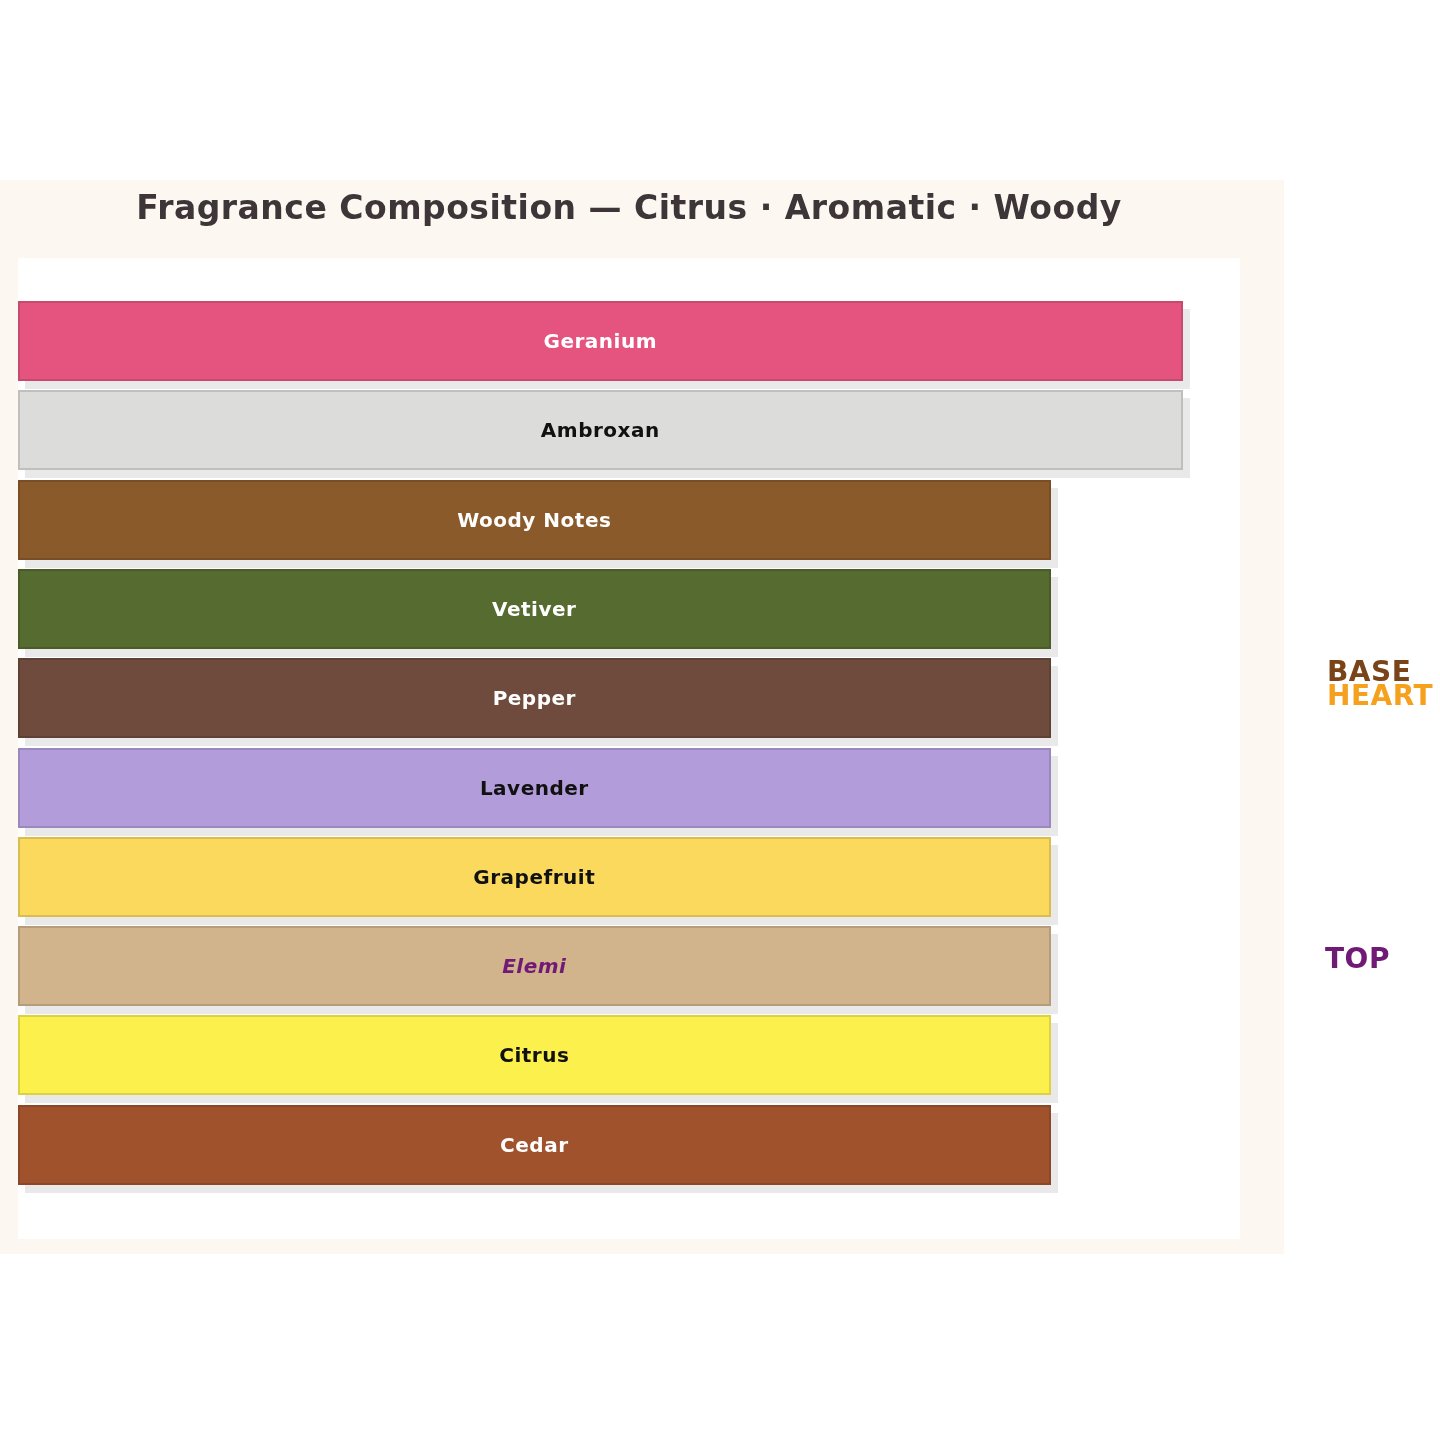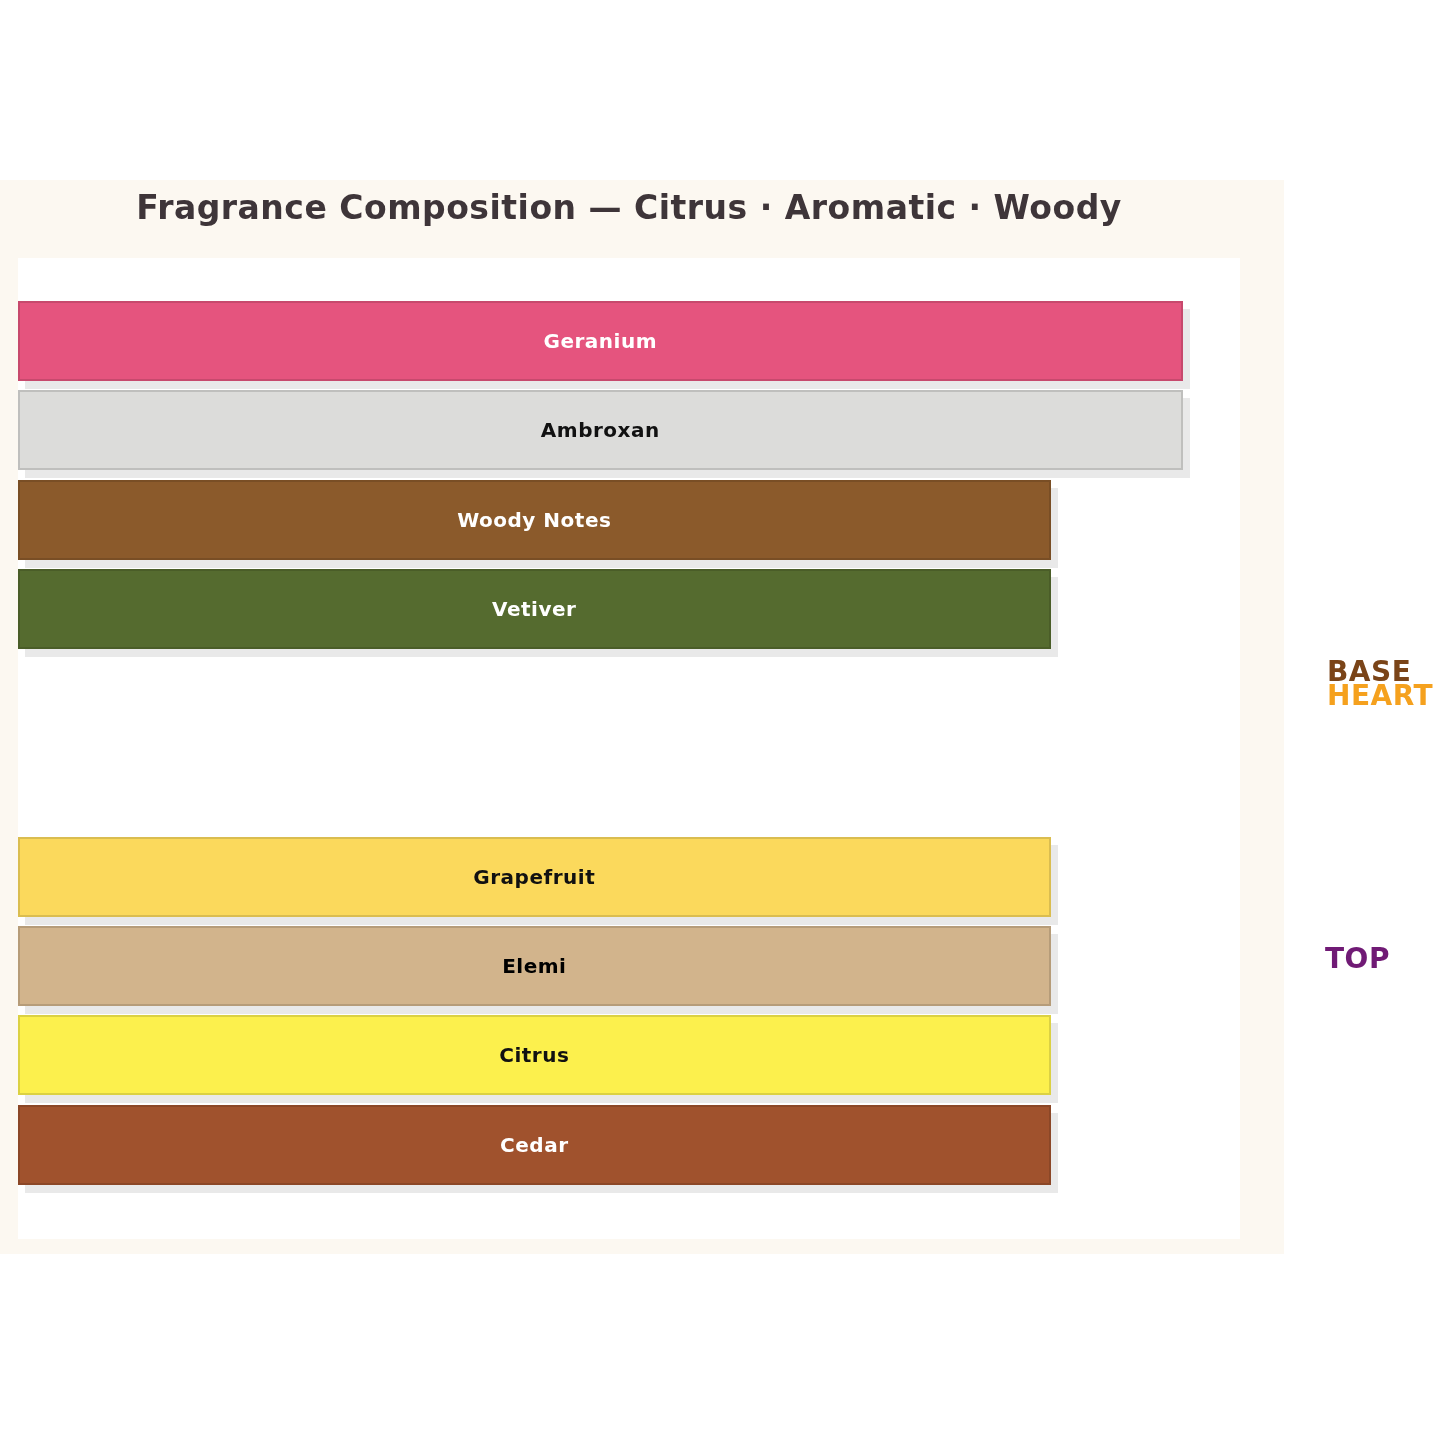--- a/index.html
+++ b/index.html
@@ -39,25 +39,31 @@
         </div>
         <div class="bar" style="top: 132px; width: 95.3%; background: rgb(220, 220, 218);">
           <span class="bar-label" style="color: rgb(17, 17, 17);">Ambroxan</span>
         </div>
         <div class="bar" style="top: 222px; width: 84.5%; background: rgb(139, 90, 43);">
           <span class="bar-label" style="color: rgb(255, 255, 255);">Woody Notes</span>
         </div>
         <div class="bar" style="top: 311px; width: 84.5%; background: rgb(85, 107, 47);">
           <span class="bar-label" style="color: rgb(255, 255, 255);">Vetiver</span>
         </div>
+        <div class="bar" style="top: 400px; width: 84.5%; background: rgb(110, 75, 60);">
+          <span class="bar-label" style="color: rgb(255, 255, 255);">Pepper</span>
+        </div>
+        <div class="bar" style="top: 490px; width: 84.5%; background: rgb(178, 157, 218);">
+          <span class="bar-label" style="color: rgb(17, 17, 17);">Lavender</span>
+        </div>
         <div class="bar" style="top: 579px; width: 84.5%; background: rgb(251, 217, 92);">
           <span class="bar-label" style="color: rgb(17, 17, 17); text-align: center;">Grapefruit</span>
         </div>
         <div class="bar" style="top: 668px; width: 84.5%; background: rgb(210, 180, 140);">
-          <span class="bar-label" style="color: #000000;">Elemi</span>
+          <span class="bar-label" style="color: #701a75; font-style: italic;">Elemi</span>
         </div>
         <div class="bar" style="top: 757px; width: 84.5%; background: rgb(252, 240, 77);">
           <span class="bar-label" style="color: rgb(17, 17, 17);">Citrus</span>
         </div>
         <div class="bar" style="top: 847px; width: 84.5%; background: rgb(160, 82, 45);">
           <span class="bar-label" style="color: #ffffff;">Cedar</span>
         </div>
       </div>
 
     <div class="note-tag tag-base" style="color: rgb(122, 68, 24);">BASE</div>

